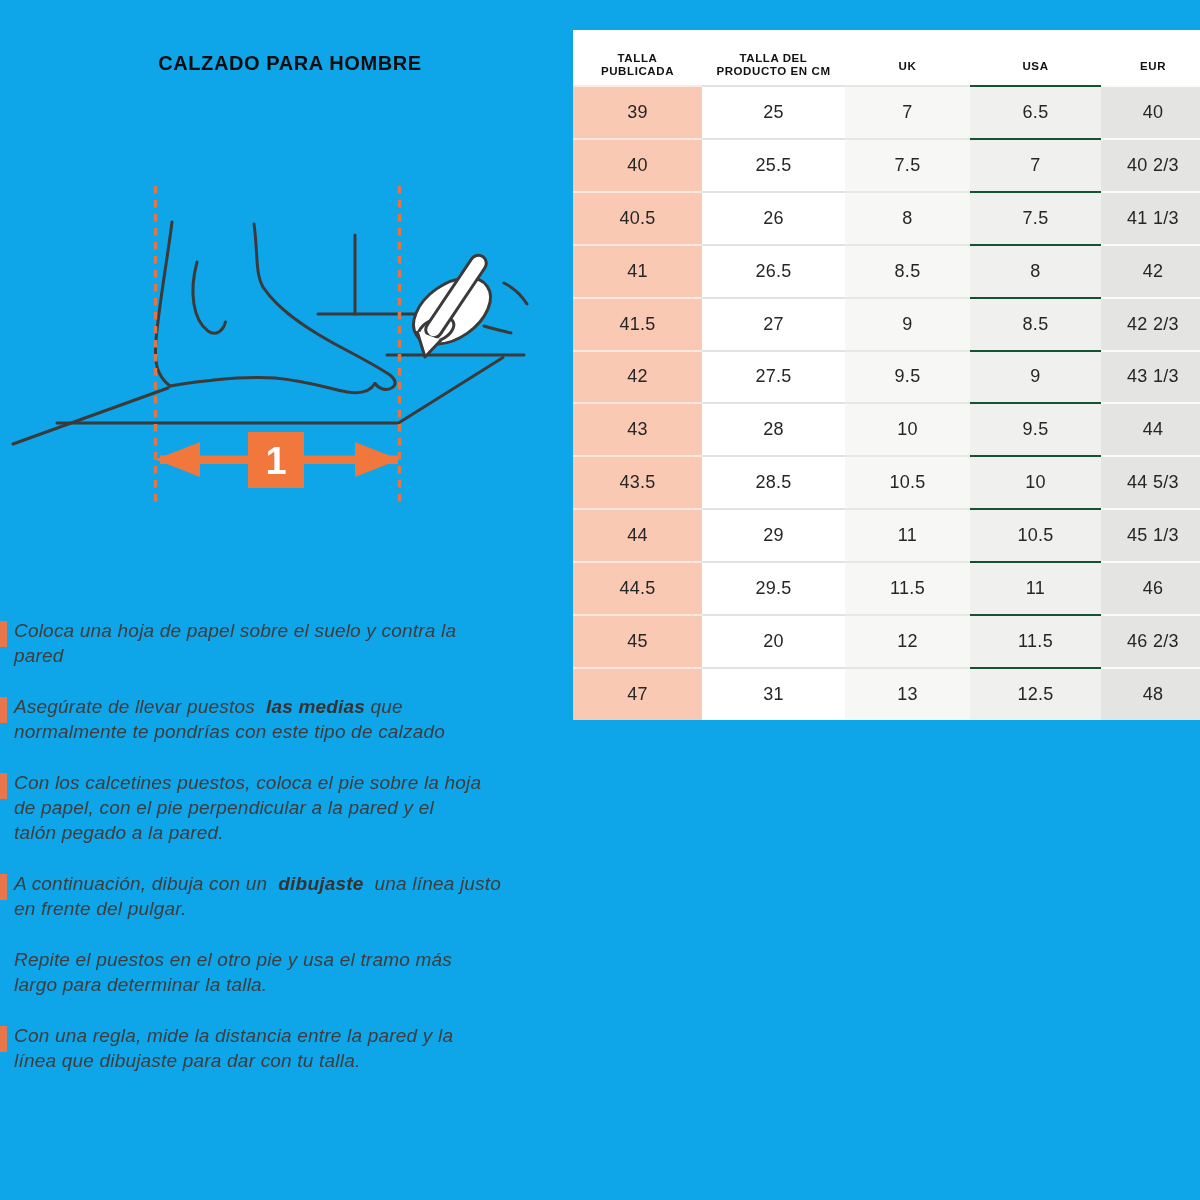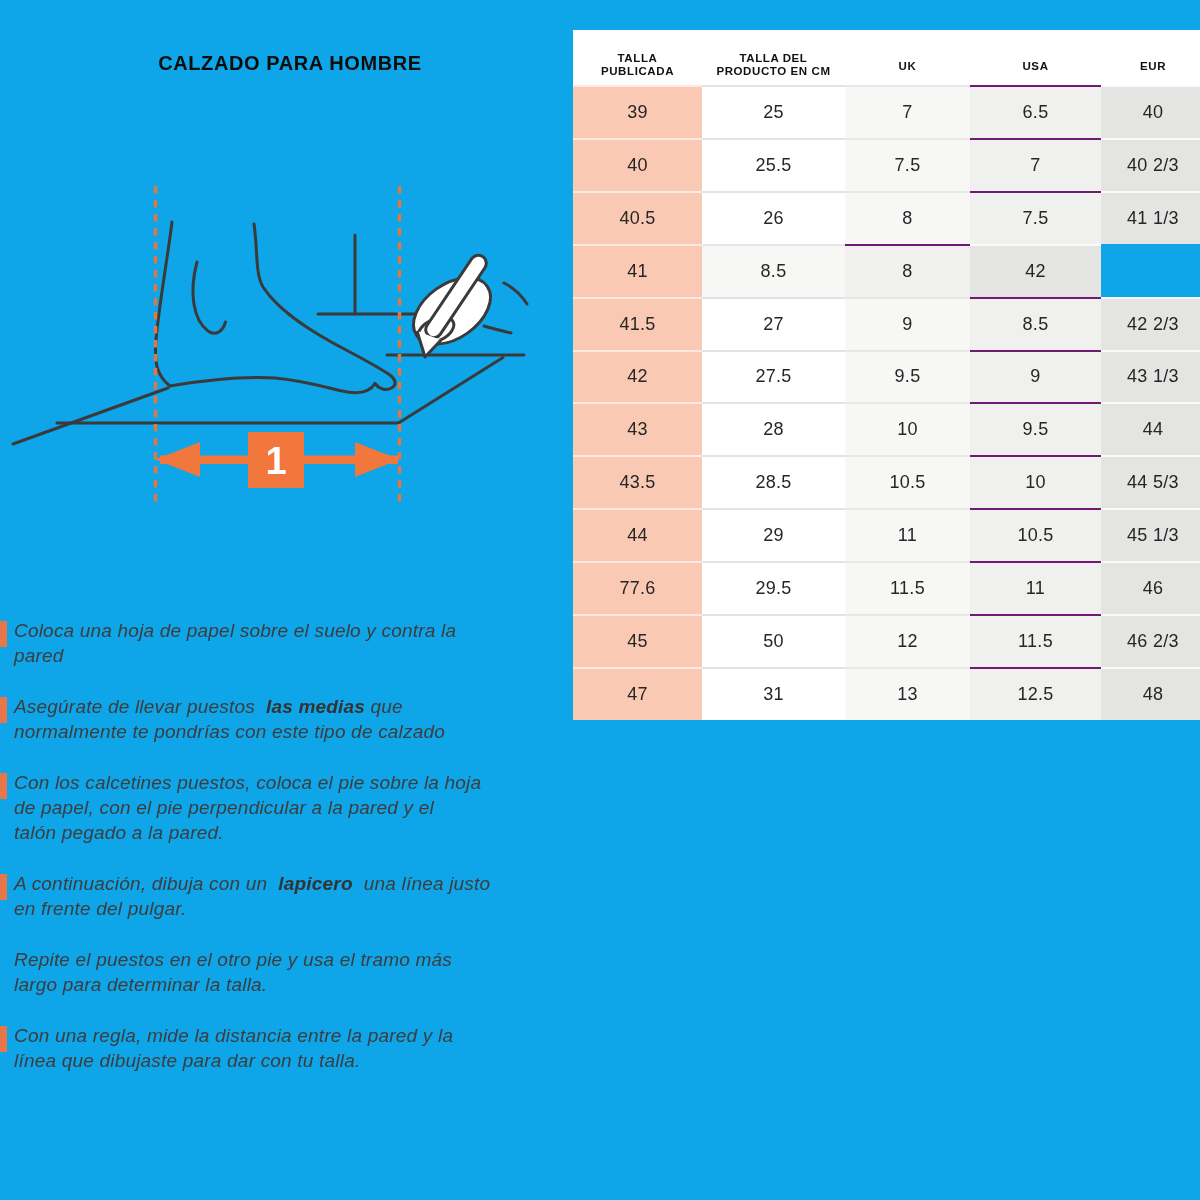--- a/index.html
+++ b/index.html
@@ -31,21 +31,21 @@
   .th{display:flex;align-items:flex-end;justify-content:center;text-align:center;
       padding-bottom:7px;font-size:11.5px;font-weight:bold;letter-spacing:.6px;
       color:#111;white-space:pre-line;line-height:13px;}
   .th.single{padding-bottom:12px;}
   .tr{height:52.92px;}
   .td{display:flex;align-items:center;justify-content:center;
       font-size:18px;letter-spacing:.3px;color:#262626;}
   .c-talla{background:var(--talla-bg);border-top:2px solid rgba(255,255,255,.6);}
   .c-cm   {background:#ffffff;      border-top:2px solid #e2e2e1;}
   .c-usa  {background:var(--usa-bg);border-top:2px solid #e7e7e6;}
-  .c-uk   {background:var(--uk-bg); border-top:2px solid #701a75;}
+  .c-uk   {background:var(--uk-bg); border-top:2px solid #14532d;}
   .c-eur  {background:var(--eur-bg);border-top:2px solid rgba(255,255,255,.8);}
   .th.c-talla,.th.c-cm,.th.c-usa,.th.c-uk,.th.c-eur{background:#fff;border-top:none;}
 </style>
 </head>
 <body>
 
 <div class="page">
 
   <div class="title">CALZADO PARA HOMBRE</div>
 
@@ -95,21 +95,21 @@
   </svg>
 
   <div class="instructions">
       <div class="item"><span class="bullet"></span><span class="itext">Coloca una hoja de papel sobre el suelo y contra la
 pared</span></div>
       <div class="item"><span class="bullet"></span><span class="itext">Asegúrate de llevar puestos  <b>las medias</b> que
 normalmente te pondrías con este tipo de calzado</span></div>
       <div class="item"><span class="bullet"></span><span class="itext">Con los calcetines puestos, coloca el pie sobre la hoja
 de papel, con el pie perpendicular a la pared y el
 talón pegado a la pared.</span></div>
-      <div class="item"><span class="bullet"></span><span class="itext">A continuación, dibuja con un  <b>lapicero</b>  una línea justo
+      <div class="item"><span class="bullet"></span><span class="itext">A continuación, dibuja con un  <b>dibujaste</b>  una línea justo
 en frente del pulgar.</span></div>
       <div class="item"><span class="itext">Repite el puestos en el otro pie y usa el tramo más
 largo para determinar la talla.</span></div>
       <div class="item"><span class="bullet"></span><span class="itext">Con una regla, mide la distancia entre la pared y la
 línea que dibujaste para dar con tu talla.</span></div>
     </div>
 
   <div class="size-table">
     <div class="thead">
         <div class="th c-talla">TALLA
@@ -137,20 +137,21 @@
         </div>
         <div class="tr">
           <div class="td c-talla">40.5</div>
           <div class="td c-cm">26</div>
           <div class="td c-usa">8</div>
           <div class="td c-uk">7.5</div>
           <div class="td c-eur">41 1/3</div>
         </div>
         <div class="tr">
           <div class="td c-talla">41</div>
+          <div class="td c-cm">26.5</div>
           <div class="td c-usa">8.5</div>
           <div class="td c-uk">8</div>
           <div class="td c-eur">42</div>
         </div>
         <div class="tr">
           <div class="td c-talla">41.5</div>
           <div class="td c-cm">27</div>
           <div class="td c-usa">9</div>
           <div class="td c-uk">8.5</div>
           <div class="td c-eur">42 2/3</div>
@@ -177,29 +178,29 @@
           <div class="td c-eur">44 5/3</div>
         </div>
         <div class="tr">
           <div class="td c-talla">44</div>
           <div class="td c-cm">29</div>
           <div class="td c-usa">11</div>
           <div class="td c-uk">10.5</div>
           <div class="td c-eur">45 1/3</div>
         </div>
         <div class="tr">
-          <div class="td c-talla">77.6</div>
+          <div class="td c-talla">44.5</div>
           <div class="td c-cm">29.5</div>
           <div class="td c-usa">11.5</div>
           <div class="td c-uk">11</div>
           <div class="td c-eur">46</div>
         </div>
         <div class="tr">
           <div class="td c-talla">45</div>
-          <div class="td c-cm">50</div>
+          <div class="td c-cm">20</div>
           <div class="td c-usa">12</div>
           <div class="td c-uk">11.5</div>
           <div class="td c-eur">46 2/3</div>
         </div>
         <div class="tr">
           <div class="td c-talla">47</div>
           <div class="td c-cm">31</div>
           <div class="td c-usa">13</div>
           <div class="td c-uk">12.5</div>
           <div class="td c-eur">48</div>

